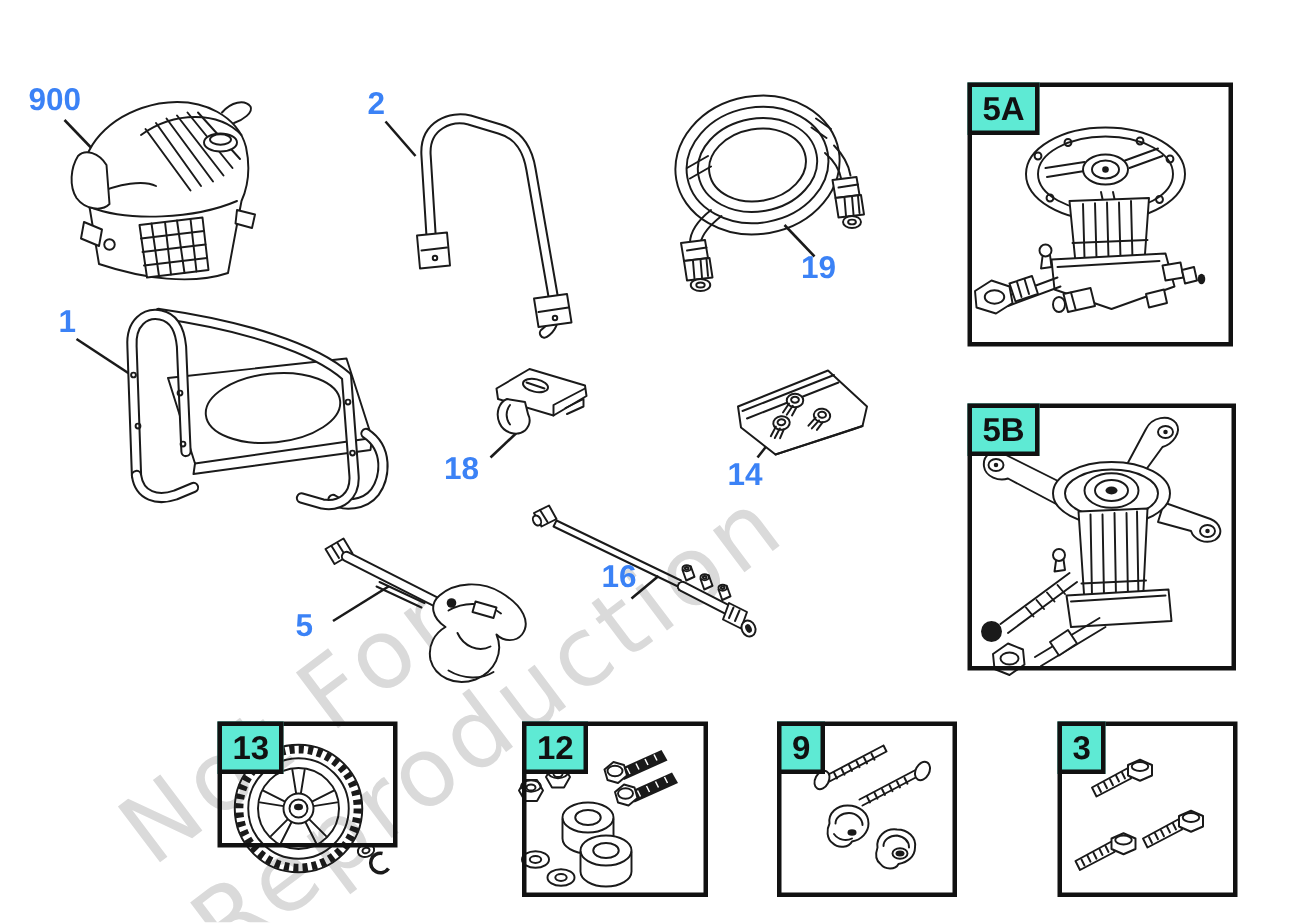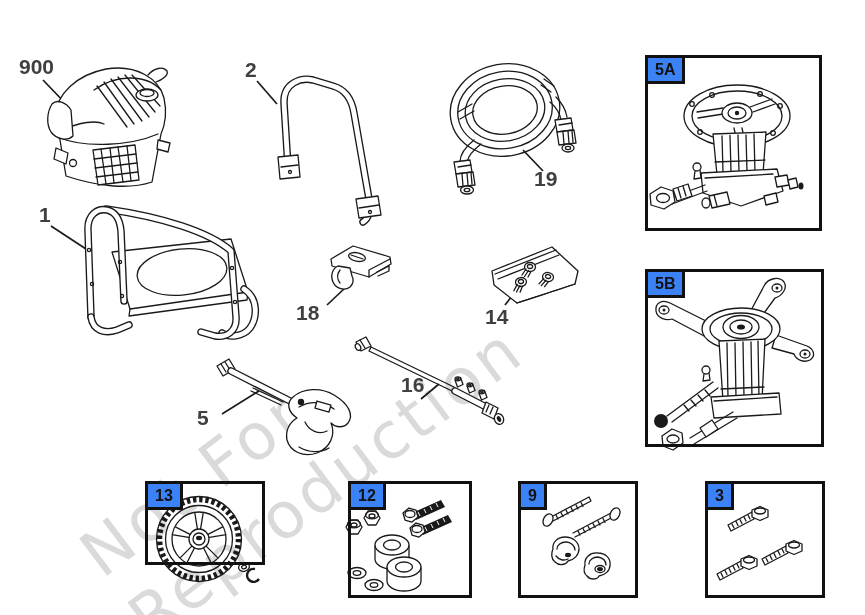--- a/index.html
+++ b/index.html
@@ -22,25 +22,25 @@
   .dk{fill:#1a1a1a;stroke:none;}
   .tO{fill:none;stroke:#1a1a1a;stroke-width:7.5;stroke-linecap:round;stroke-linejoin:round;}
   .tI{fill:none;stroke:#ffffff;stroke-width:4.8;stroke-linecap:round;stroke-linejoin:round;}
   .ld{stroke:#1a1a1a;stroke-width:1.7;}
   .tr{fill:none;stroke:#1a1a1a;stroke-width:5.5;stroke-dasharray:3.4 2.8;}
   .ec{fill:none;stroke:#1a1a1a;stroke-width:2.4;}
   .wl{stroke:#ffffff;stroke-width:1;}
   
   .pbox{position:absolute;border:3px solid #111;box-sizing:border-box;z-index:3;background:transparent;}
   .chip{
-    position:absolute;left:-3px;top:-3px;border:3px solid #111;background:#3b82f6;
-    font-weight:bold;font-size:16px;line-height:1;padding:4px 7px 3px;color:#111;
+    position:absolute;left:-3px;top:-3px;border:3px solid #111;background:#5eead4;
+    font-weight:bold;font-size:22px;line-height:1;padding:4px 7px 3px;color:#111;
   }
   
-  .callout{position:absolute;z-index:4;font-weight:bold;font-size:21px;color:#404040;line-height:1;}
+  .callout{position:absolute;z-index:4;font-weight:bold;font-size:21px;color:#3b82f6;line-height:1;}
 </style>
 </head>
 <body>
 
 <div class="stage">
 
   <div class="watermark">
     <div>Not For</div>
     <div>Reproduction</div>
   </div>

